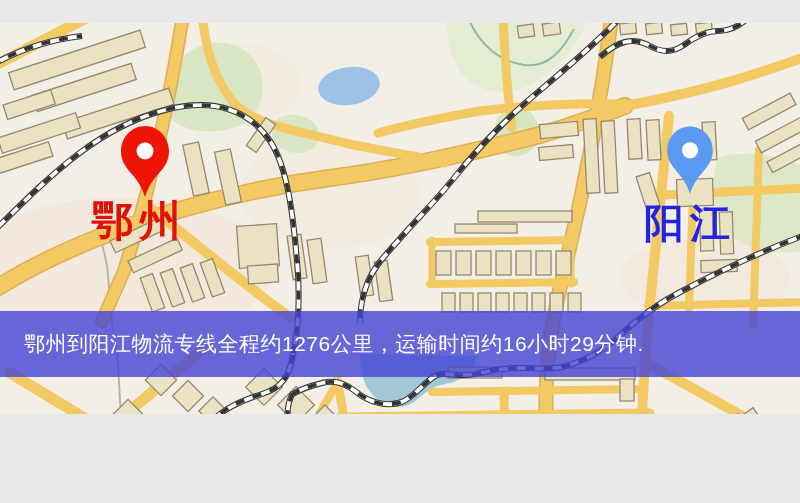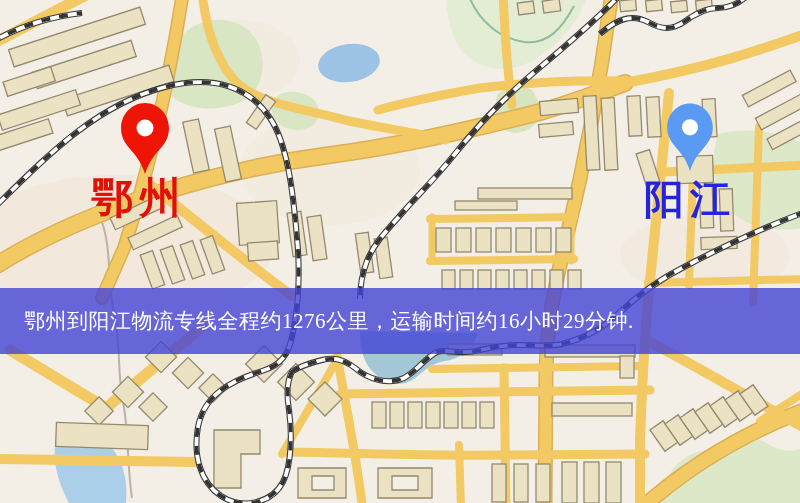--- a/index.html
+++ b/index.html
@@ -1,19 +1,20 @@
 <!DOCTYPE html>
 <html><head>
 <meta charset="utf-8">
 <style>
   html,body{margin:0;padding:0;background:#e8e8e8;}
   .stage{
-    position:relative;width:800px;height:503px;overflow:hidden;
-    font-family:Liberation Serif, serif;
+    position:relative;width:800px;height:391px;overflow:hidden;
+    font-family:Liberation Sans, sans-serif;
     background:#f3efe6;
+    margin-top:23px;
   }
   .map-svg{position:absolute;left:0;top:0;width:800px;height:503px;display:block;}
   .bld{fill:#ebe1c3;stroke:#94896f;stroke-width:1.3;}
   .road{fill:none;stroke:#f2c963;stroke-linecap:round;stroke-linejoin:round;}
   .road-casing{fill:none;stroke:#dcaf55;stroke-linecap:round;stroke-linejoin:round;}
   .rail-casing use{stroke:#3a3a3a;stroke-width:6;fill:none;stroke-linecap:butt;}
   .rail-white use{stroke:#ffffff;stroke-width:3.8;fill:none;stroke-linecap:butt;}
   .rail-dash use{stroke:#333333;stroke-width:3.8;fill:none;stroke-dasharray:9 9;stroke-linecap:butt;}
   .city-label{
     position:absolute;font-weight:bold;line-height:1;letter-spacing:6px;

